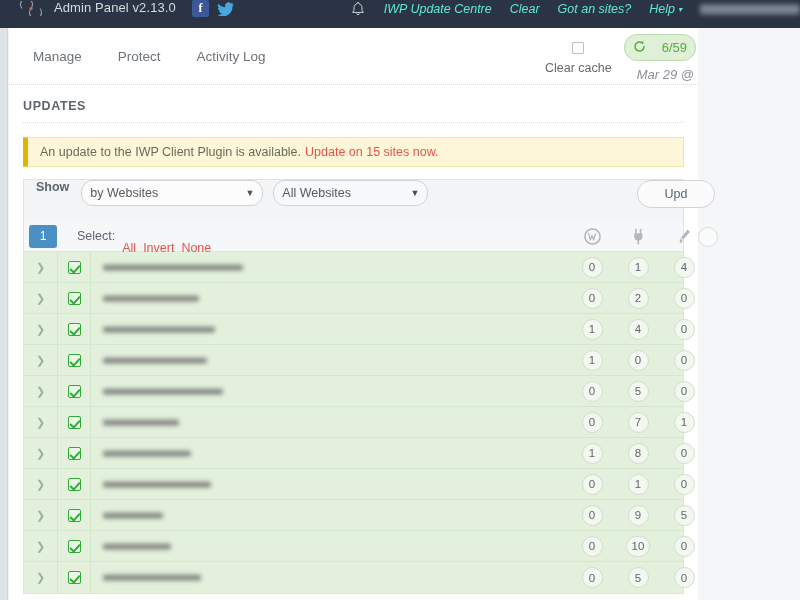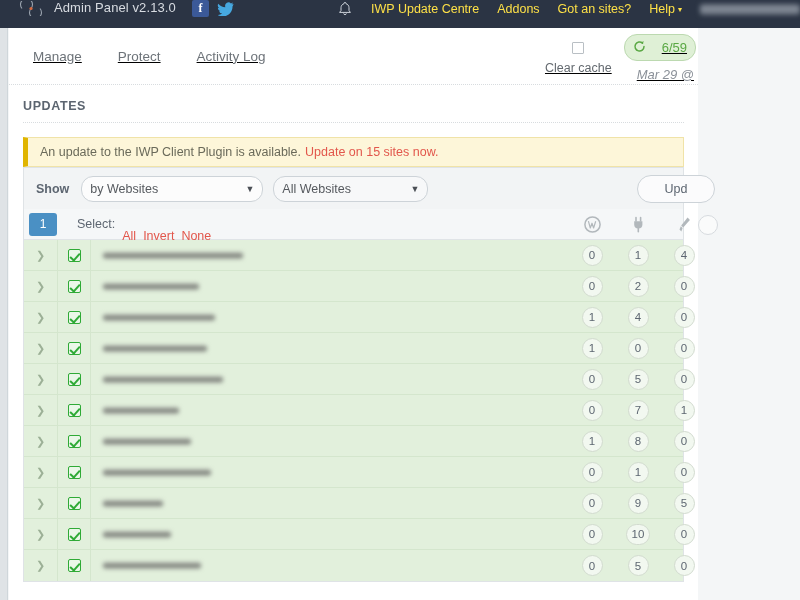--- a/index.html
+++ b/index.html
@@ -41,33 +41,33 @@
     display: flex; align-items: center; justify-content: center;
     font-family: "Liberation Serif", serif;
   }
   .tw-icon { width: 18px; height: 16px; color: #46a8e0; display:flex; align-items:center; }
 
   .topbar-right {
     margin-left: auto; display: flex; align-items: center; gap: 18px;
     padding-right: 0;
   }
   .bell-icon { width: 16px; height: 18px; display:flex; align-items:center; justify-content:center;}
-  .top-link { color: #fde047; font-size: 12.5px; white-space: nowrap; cursor: default; }
+  .top-link { color: #5eead4; font-size: 12.5px; white-space: nowrap; cursor: default; font-style: italic; }
   .caret-sm { font-size: 8px; margin-left: 3px; position: relative; top: -1px; }
   .user-blur {
     width: 100px; height: 11px; margin-right: 0;
     background: linear-gradient(180deg,#6a727e 0%,#858d99 40%,#7b838f 70%,#5f6773 100%);
     filter: blur(2.4px); border-radius: 3px;
   }
 
   
   .navband {
     position: absolute; left: 9px; top: 28px; width: 689px; height: 57px;
     background: #ffffff; border-bottom: 1px dotted #d8dcdf;
-    display: flex; align-items: center; text-decoration: underline;
+    display: flex; align-items: center;
   }
   .nav-tabs { display: flex; align-items: center; gap: 36px; margin-left: 24px; }
   .nav-tab { color: #6d7379; font-size: 13.5px; cursor: pointer; }
   .nav-right {
     margin-left: auto; display: flex; align-items: center; gap: 12px; padding-right: 2px;
     height: 100%; padding-top: 4px;
   }
   .clearcache { display: flex; align-items: center; gap: 7px; color: #63696f; font-size: 12.5px; flex-direction: column; }
   .cb-box {
     width: 12px; height: 12px; border: 1px solid #b9bfc4; background: #fff; border-radius: 1px;
@@ -82,32 +82,32 @@
 
   
   .content { position: absolute; left: 9px; top: 85px; width: 689px; bottom: 0; background: #ffffff; }
 
   .section-title {
     margin: 14px 0 0 14px; font-size: 12.5px; font-weight: bold; color: #5c6570; letter-spacing: .6px;
   }
   .title-rule { margin: 9px 14px 0 14px; border-bottom: 1px dotted #d8dcdf; }
 
   .notice {
-    margin: 14px 14px 0 14px; background: #fdf6d9; border: 1px solid #f0e3a8;
+    margin: 14px 14px 12px 14px; background: #fdf6d9; border: 1px solid #f0e3a8;
     border-left: 5px solid #e0b500; height: 30px;
     display: flex; align-items: center; padding-left: 12px;
     font-size: 12.5px; color: #6a6a5a;
   }
   .notice a { color: #e2574c; text-decoration: none; margin-left: 4px; }
 
   
   .toolbar {
     margin: 0 14px 0 14px; height: 42px; background: #f2f4f5;
     border: 1px solid #dfe3e6; border-bottom: none;
-    display: flex; align-items: center; padding: 0 12px; gap: 10px;
+    display: flex; align-items: flex-start; padding: 0 12px; gap: 10px;
   }
   .show-label { font-size: 12.5px; color: #5d6671; font-weight: bold; margin-right: 2px; }
   .select {
     height: 26px; background: #fcfcfc; border: 1px solid #cdd3d8; border-radius: 12px;
     display: flex; align-items: center; padding: 0 8px; font-size: 12.5px; color: #55595e;
     position: relative; cursor: pointer;
   }
   .select .cv { margin-left: auto; font-size: 9px; color: #4a4f55; padding-left: 10px; }
   .select-1 { width: 182px; }
   .select-2 { width: 155px; background: #f7f8f9; }
@@ -206,21 +206,21 @@
     </div>
 
     <div class="topbar-right">
       <div class="bell-icon">
         <svg width="14" height="16" viewBox="0 0 14 16">
           <path d="M7 1.3c-.5 0-.9.4-.9.9v.5C4.3 3.1 3 4.7 3 6.7v2.8L1.6 11.4h10.8L11 9.5V6.7c0-2-1.3-3.6-3.1-4v-.5c0-.5-.4-.9-.9-.9z" fill="none" stroke="#cdd3da" stroke-width="1"></path>
           <path d="M5.7 12.4c0 .7.6 1.3 1.3 1.3s1.3-.6 1.3-1.3" fill="none" stroke="#cdd3da" stroke-width="1"></path>
         </svg>
       </div>
       <div class="top-link">IWP Update Centre</div>
-      <div class="top-link">Addons</div>
+      <div class="top-link">Clear</div>
       <div class="top-link">Got an sites?</div>
       <div class="top-link">
         <span>Help</span><span class="caret-sm">▾</span>
       </div>
       <div class="user-blur"></div>
     </div>
   </div>
 
   <div class="navband">
     <div class="nav-tabs">

